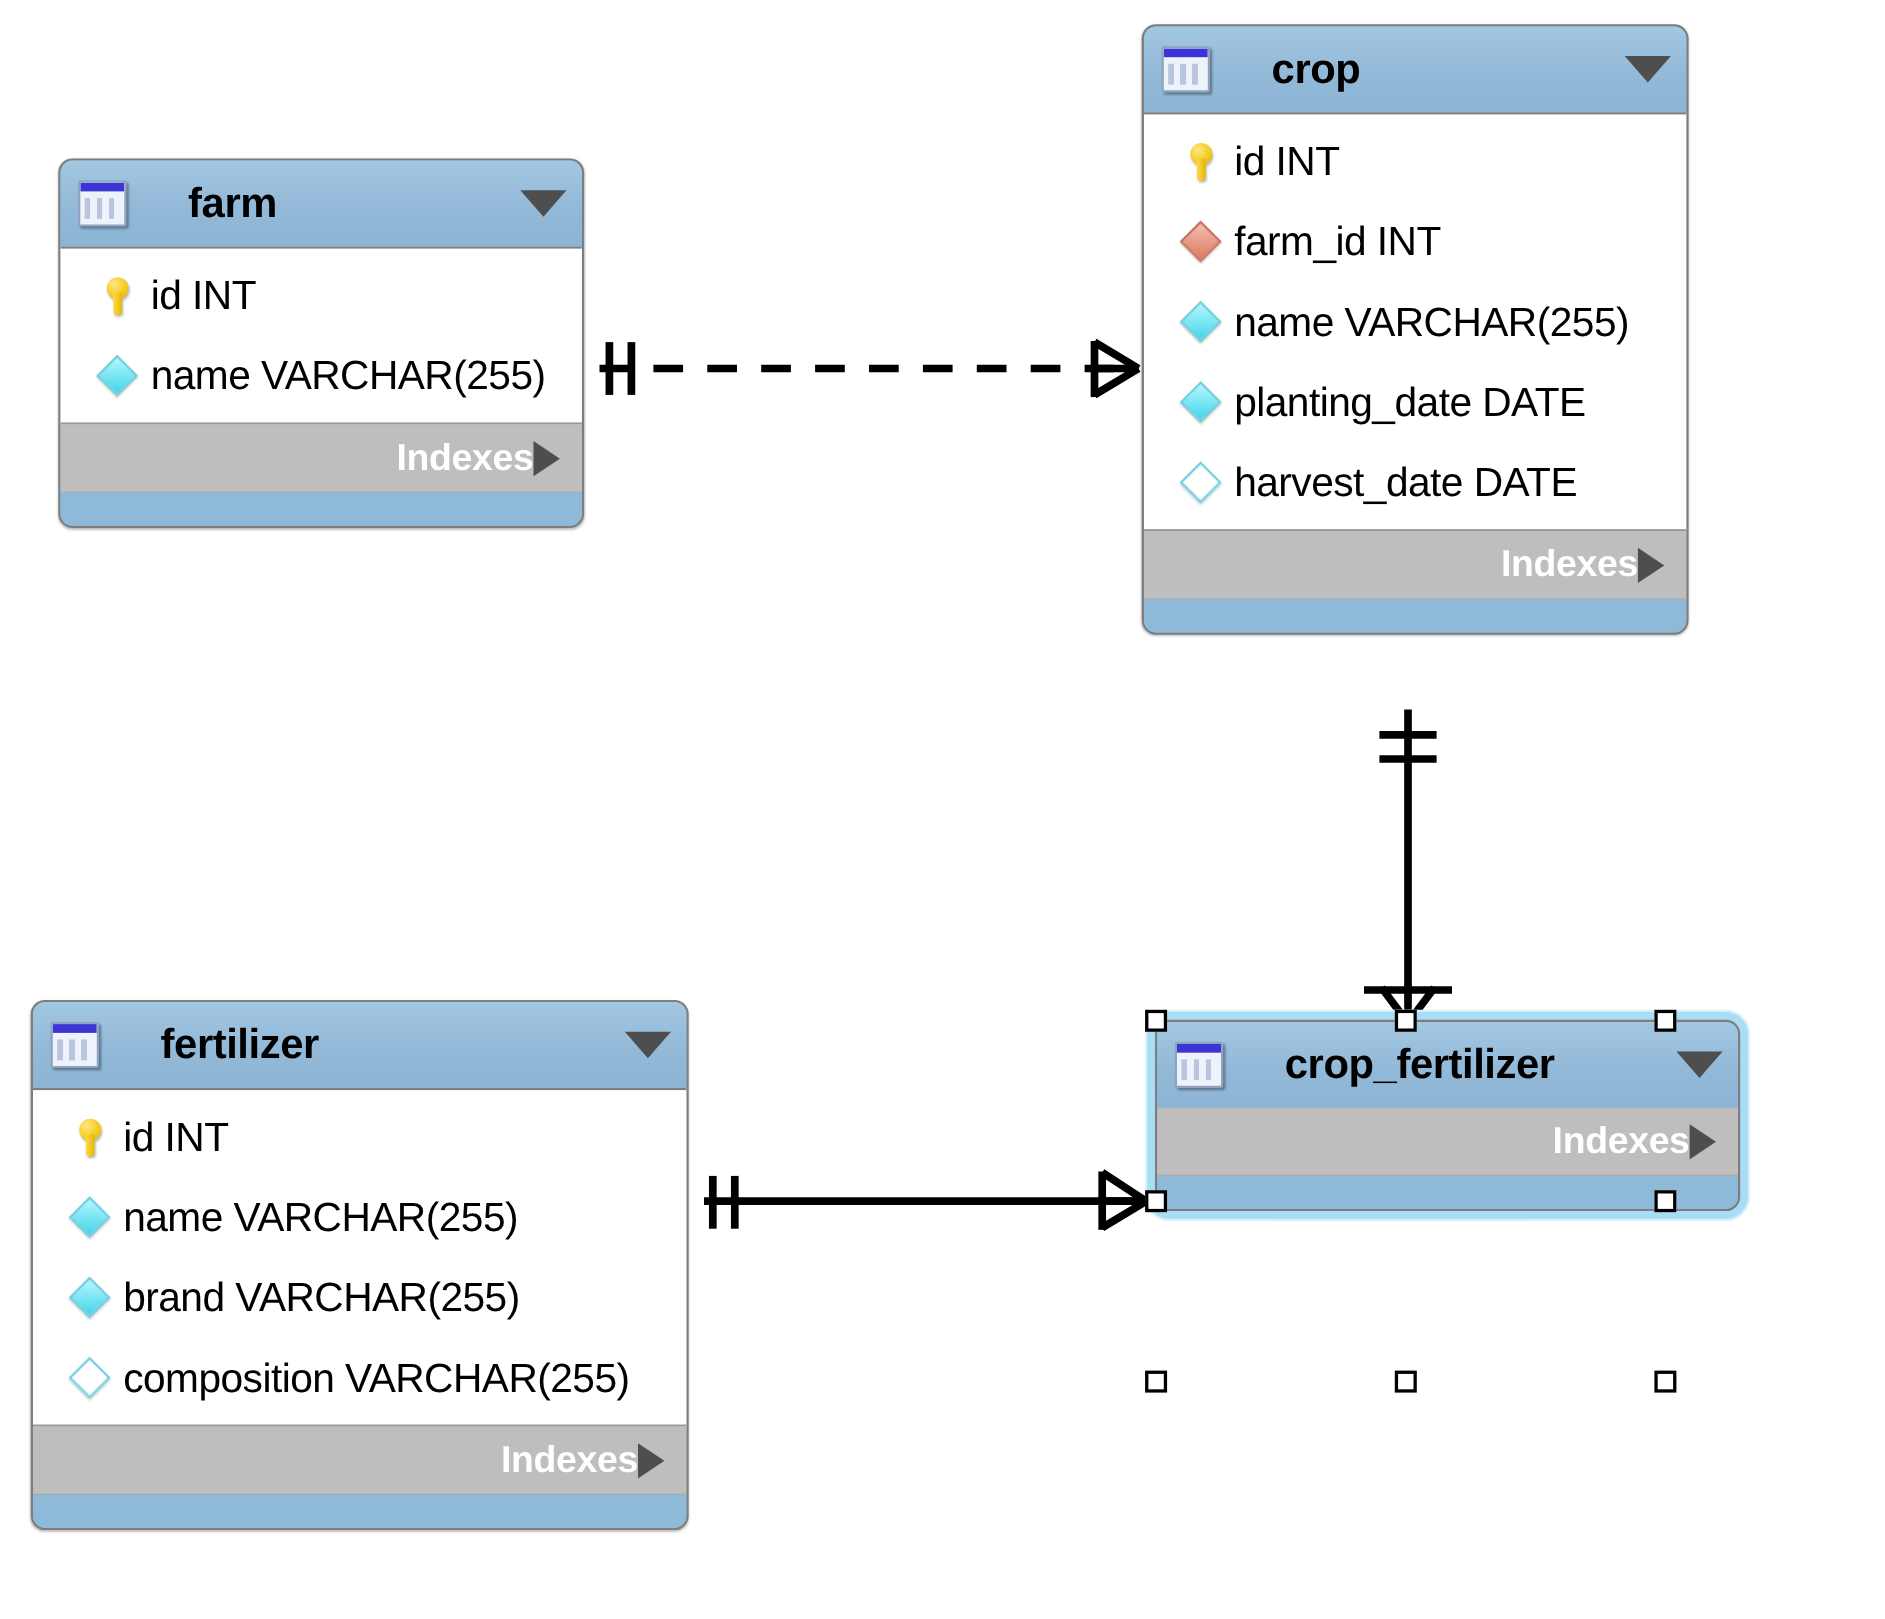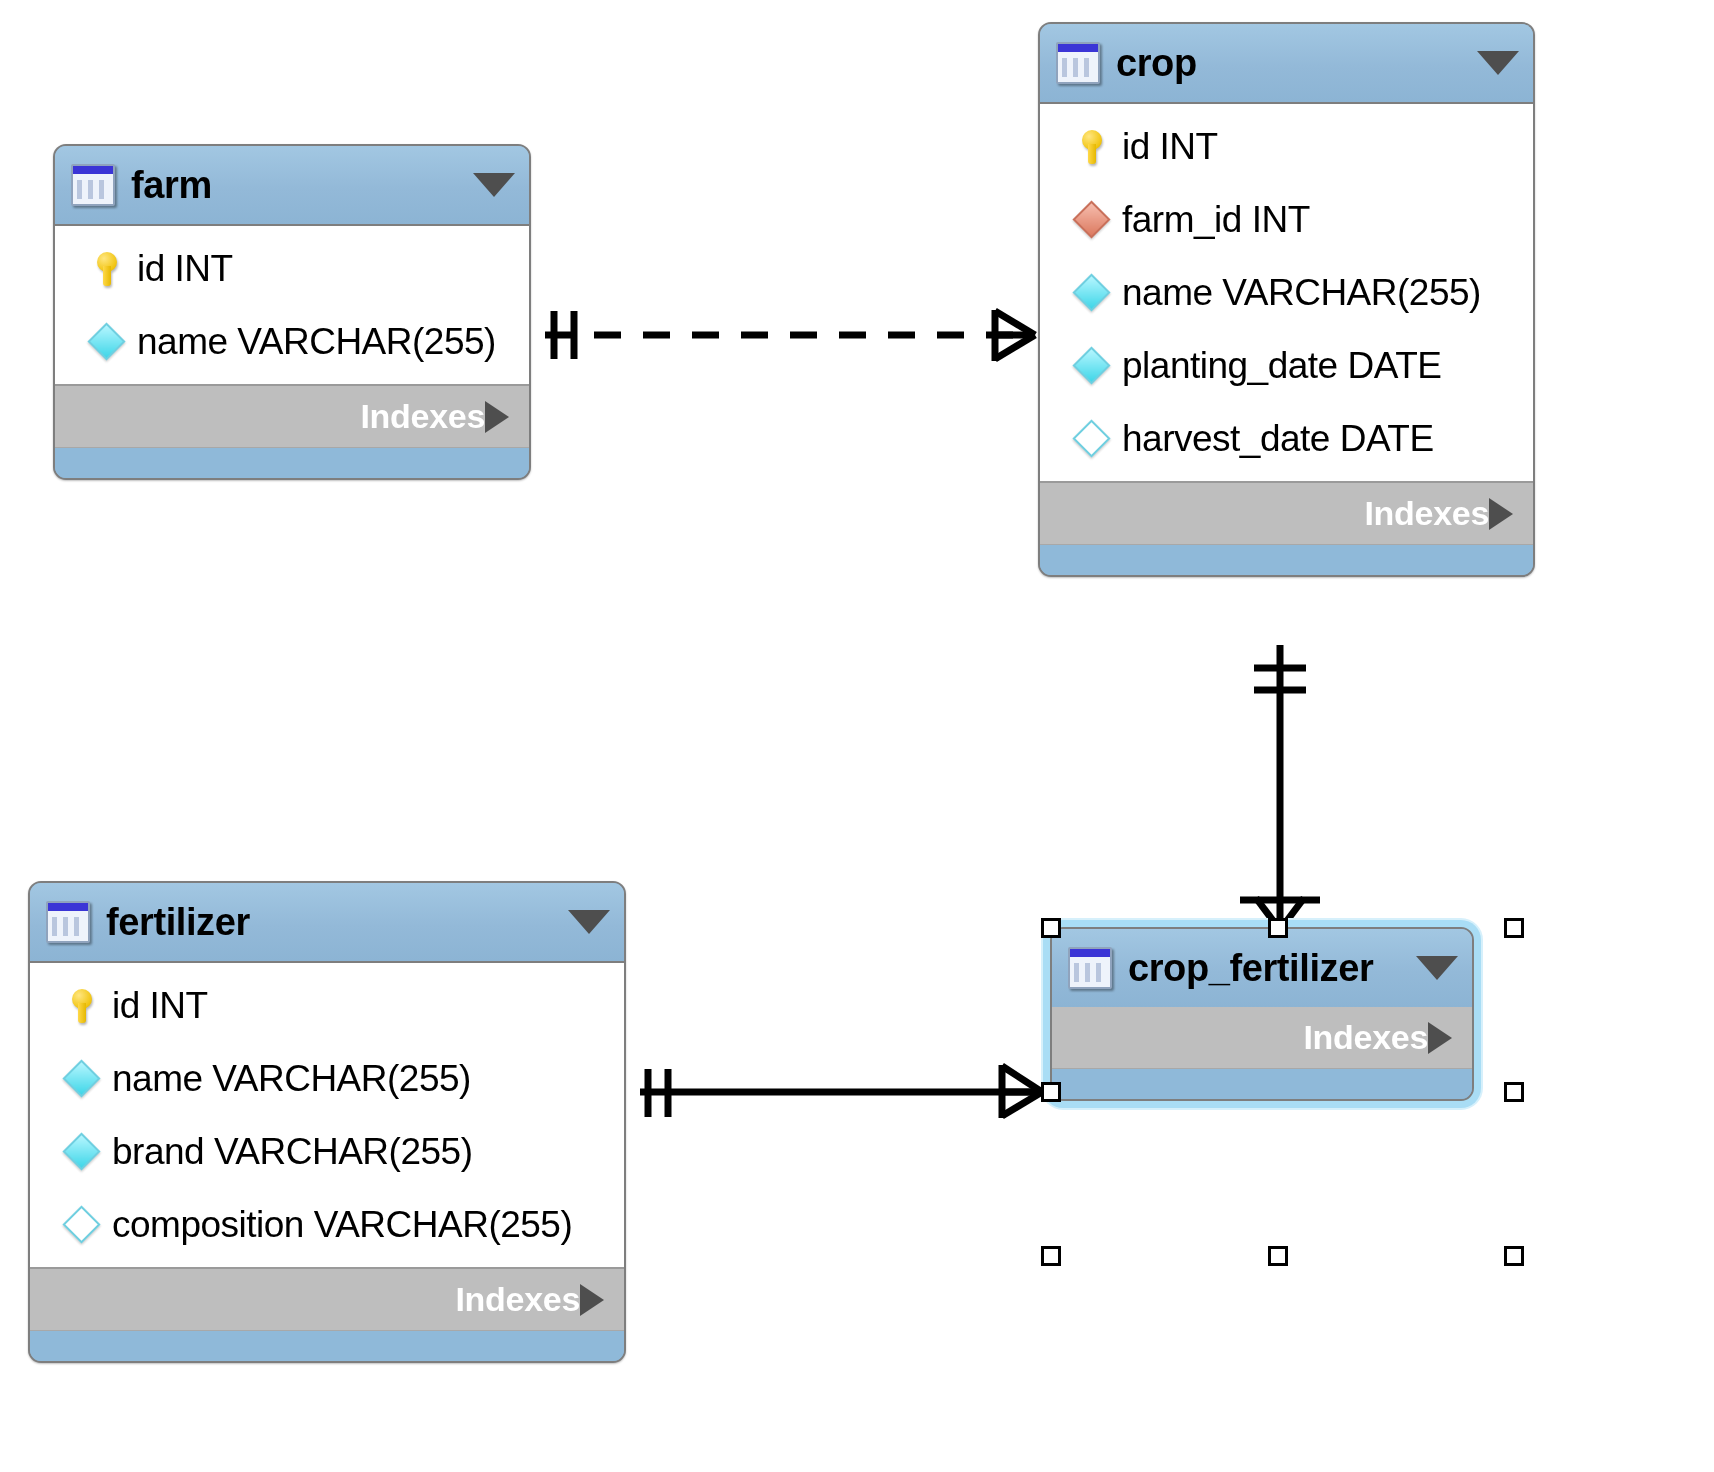--- a/index.html
+++ b/index.html
@@ -45,20 +45,21 @@
   }
 
   .tbl-header {
     height: 78px;
     display: flex;
     align-items: center;
     padding: 0 14px 0 16px;
     border-radius: 11px 11px 0 0;
     background: linear-gradient(to bottom, #a2c7e2 0%, #93b9d8 55%, #8cb4d4 100%);
     box-sizing: border-box;
+    gap: 40px;
   }
   .tbl-icon {
     width: 44px;
     height: 42px;
     flex: 0 0 auto;
     position: relative;
     margin-right: 16px;
     filter: drop-shadow(2px 2px 1px rgba(0,0,0,0.35));
   }
   .tbl-title {
@@ -328,21 +329,21 @@
         <span class="col-label">harvest_date DATE</span>
       </div>
     </div>
     <div class="tbl-indexes">
       <span class="idx-label">Indexes</span>
       <span class="idx-caret"></span>
     </div>
     <div class="tbl-foot"></div>
   </div>
 
-  <div class="table-box" style="left:28px; top:881px; width:598px;">
+  <div class="table-box" style="left:28px; top:909px; width:598px;">
     <div class="tbl-header">
       <span class="tbl-icon">
         <span class="icon-table-glyph"></span>
       </span>
       <span class="tbl-title">fertilizer</span>
       <span class="tbl-caret"></span>
     </div>
     <div class="tbl-body">
       <div class="col-row">
         <span class="col-ico">
@@ -372,21 +373,21 @@
         <span class="col-label">composition VARCHAR(255)</span>
       </div>
     </div>
     <div class="tbl-indexes">
       <span class="idx-label">Indexes</span>
       <span class="idx-caret"></span>
     </div>
     <div class="tbl-foot"></div>
   </div>
 
-  <div class="table-box selected" style="left:1050px; top:927px; width:424px;">
+  <div class="table-box selected" style="left:1050px; top:927px; width:532px;">
     <div class="tbl-header">
       <span class="tbl-icon">
         <span class="icon-table-glyph"></span>
       </span>
       <span class="tbl-title">crop_fertilizer</span>
       <span class="tbl-caret"></span>
     </div>
     <div class="tbl-indexes">
       <span class="idx-label">Indexes</span>
       <span class="idx-caret"></span>

